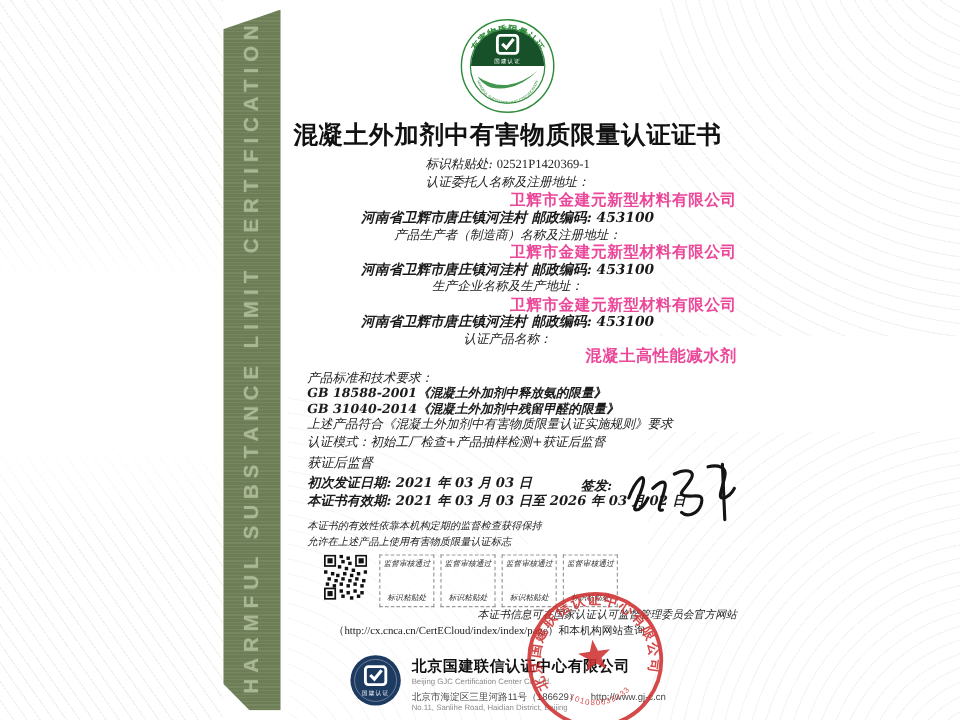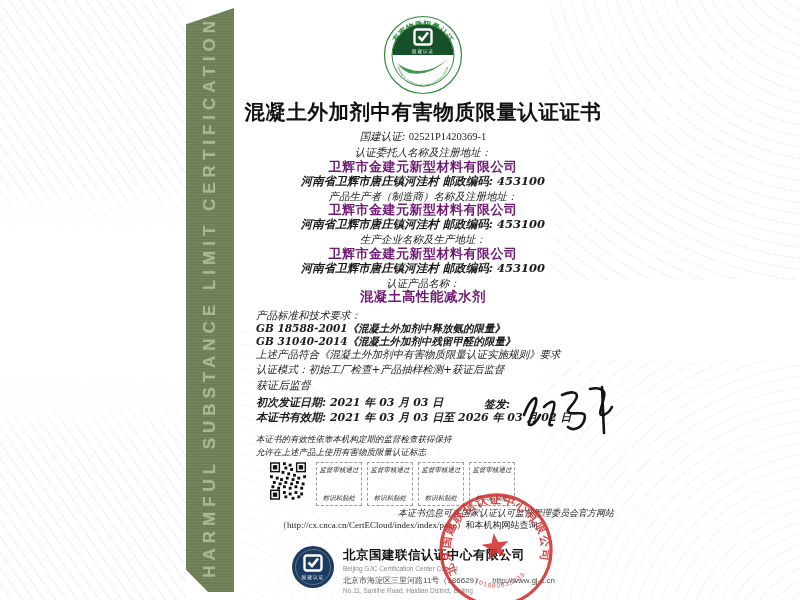--- a/index.html
+++ b/index.html
@@ -29,21 +29,21 @@
         text-shadow:0 0 1px rgba(255,255,255,.25);margin-bottom:6px;}
 
   
   .content{position:absolute;left:232px;top:0;width:382px;height:600px;text-align:center;color:#1c1c1c;}
   .logo-wrap{width:80px;height:82px;margin:14px auto 0;}
   .title{margin-top:2px;font-size:20.5px;font-weight:bold;letter-spacing:.5px;
          font-family:"Liberation Sans",sans-serif;color:#111;}
   .kai{font-family:"DejaVu Serif","Liberation Serif",serif;font-style:italic;}
   .certno{margin-top:4px;font-size:10.5px;color:#222;}
   .f-label{margin-top:2px;font-size:10.5px;line-height:12.5px;color:#222;}
-  .f-name{font-size:13px;line-height:15px;font-weight:bold;color:#701a75;letter-spacing:.5px;}
+  .f-name{font-size:13px;line-height:15px;font-weight:bold;color:#ec4899;letter-spacing:.5px;text-align:right;}
   .f-addr{font-size:11.5px;line-height:14px;font-weight:600;color:#1a1a1a;}
   .left-block{text-align:left;padding-left:24px;}
   .std-head{margin-top:4px;font-size:10.5px;line-height:13px;}
   .std-line{font-size:10.5px;line-height:13px;font-weight:600;}
   .conf-line{font-size:10.5px;line-height:13px;}
   .mode-line{margin-top:2px;font-size:10.5px;line-height:13px;}
   .issue-line{margin-top:3px;font-size:11px;line-height:14px;}
   .date-block{margin-top:2px;position:relative;}
   .date-line{font-size:11px;line-height:15px;font-weight:600;}
   .sign-label{position:absolute;left:228px;top:2px;font-size:11px;font-weight:600;}
@@ -103,21 +103,21 @@
         <polyline points="35.5,22.5 39,26 45,18.5" fill="none" stroke="#ffffff" stroke-width="2.6"></polyline>
         <text x="40" y="38.5" font-size="4.6" fill="#ffffff" text-anchor="middle" letter-spacing="1">国建认证</text>
         <path d="M 15,50 Q 40,66 65,45 Q 47,63 26,59 Q 19,56 15,50 Z" fill="#2e8b3a" opacity="0.9"></path>
         <path d="M 30,56 Q 45,56 58,47" fill="none" stroke="#ffffff" stroke-width="1" opacity="0.8"></path>
       </svg>
     </div>
 
     <div class="title">混凝土外加剂中有害物质限量认证证书</div>
 
     <div class="certno kai">
-      <span>国建认证: </span><span style="font-style:normal;font-family:'Liberation Serif',serif;">02521P1420369-1</span>
+      <span>标识粘贴处: </span><span style="font-style:normal;font-family:'Liberation Serif',serif;">02521P1420369-1</span>
     </div>
 
     <div class="f-label kai">认证委托人名称及注册地址：</div>
     <div class="f-name">卫辉市金建元新型材料有限公司</div>
     <div class="f-addr kai">河南省卫辉市唐庄镇河洼村  邮政编码: 453100</div>
 
     <div class="f-label kai">产品生产者（制造商）名称及注册地址：</div>
     <div class="f-name">卫辉市金建元新型材料有限公司</div>
     <div class="f-addr kai">河南省卫辉市唐庄镇河洼村  邮政编码: 453100</div>
 

